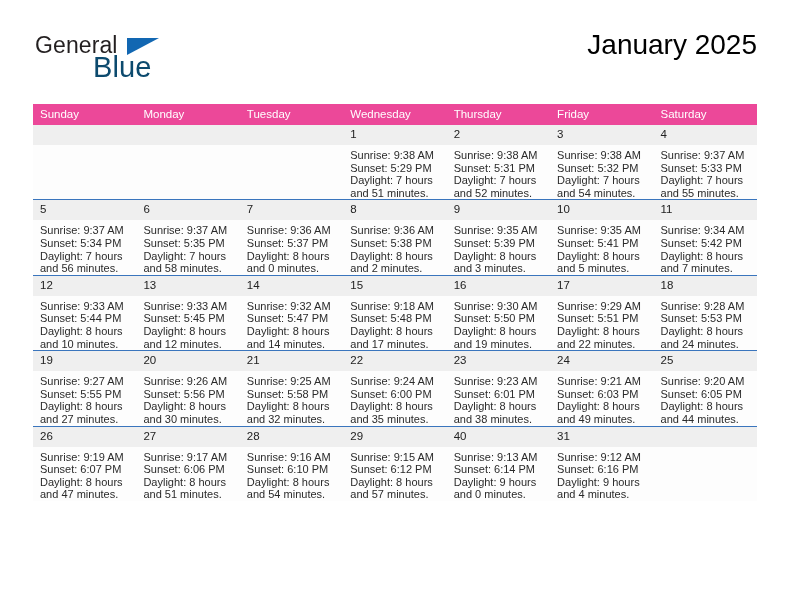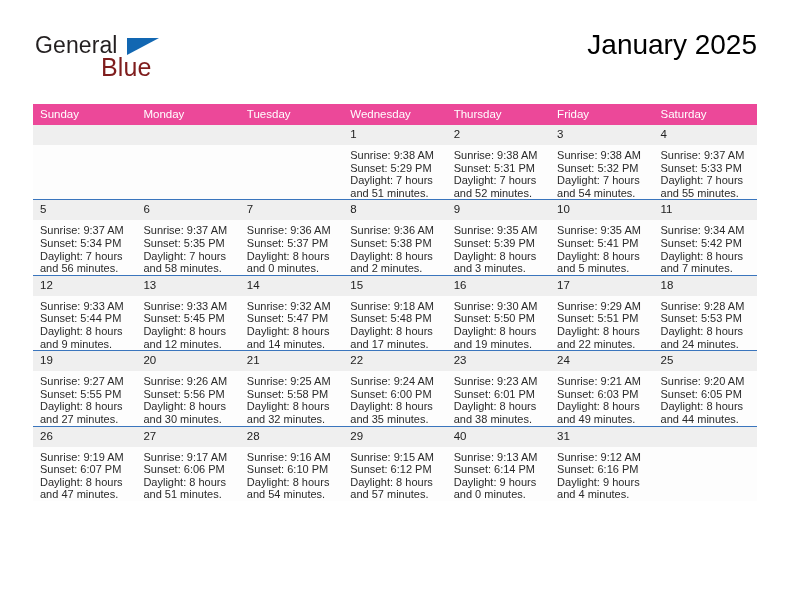--- a/index.html
+++ b/index.html
@@ -50,24 +50,24 @@
     position: absolute;
     left: 94px;
     top: 6px;
     width: 0;
     height: 0;
     border-left: 32px solid #1267b2;
     border-bottom: 17px solid transparent;
   }
   .logo-blue {
     position: absolute;
-    left: 68px;
+    left: 60px;
     top: 22px;
-    font-size: 25px;
-    color: #7f1d1d;
+    font-size: 29px;
+    color: #0c4a6e;
     letter-spacing: 0.1px;
     line-height: 26px;
     font-family: "Liberation Sans", sans-serif;
   }
 
   .title-block {
     position: absolute;
     right: 0;
     top: 0;
   }
@@ -301,21 +301,21 @@
             </div>
           </td>
         </tr>
         <tr class="week">
           <td>
             <div class="daynum">12</div>
             <div class="info">
               <div>Sunrise: 9:33 AM</div>
               <div>Sunset: 5:44 PM</div>
               <div>Daylight: 8 hours</div>
-              <div>and 9 minutes.</div>
+              <div>and 10 minutes.</div>
             </div>
           </td>
           <td>
             <div class="daynum">13</div>
             <div class="info">
               <div>Sunrise: 9:33 AM</div>
               <div>Sunset: 5:45 PM</div>
               <div>Daylight: 8 hours</div>
               <div>and 12 minutes.</div>
             </div>

